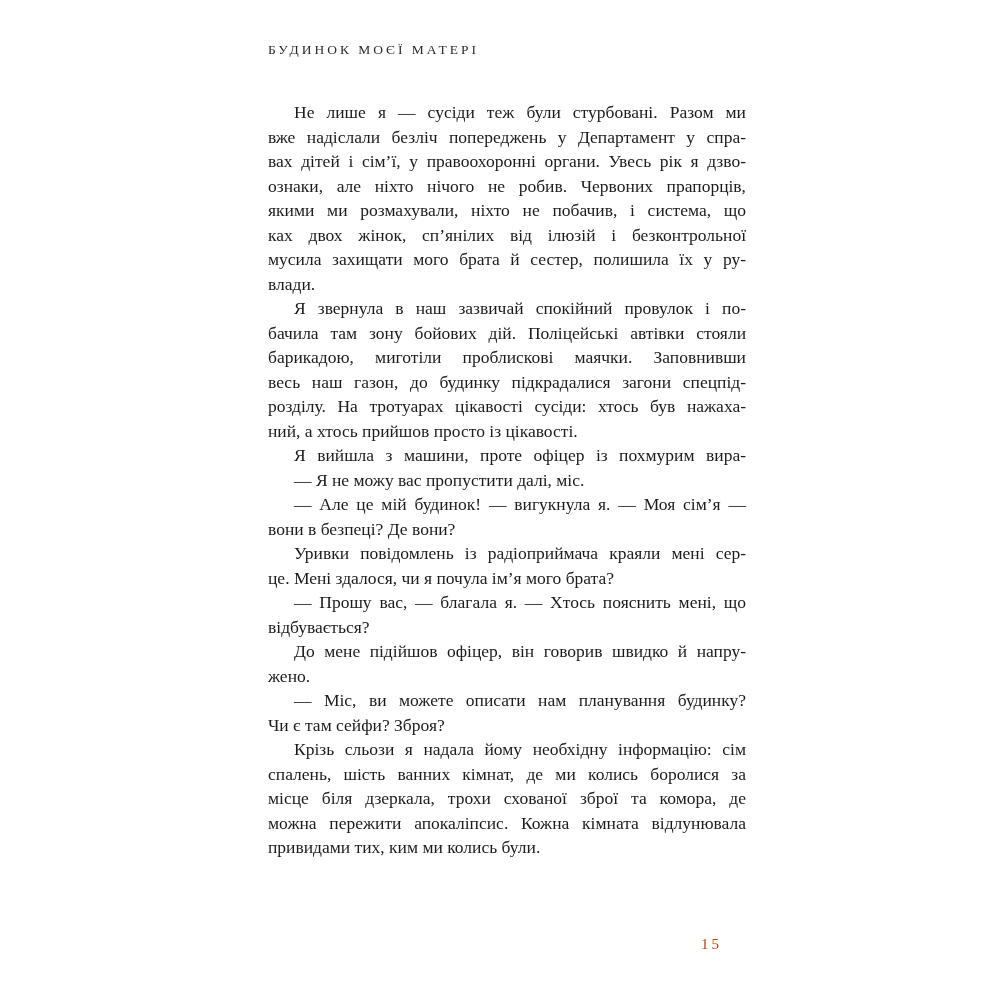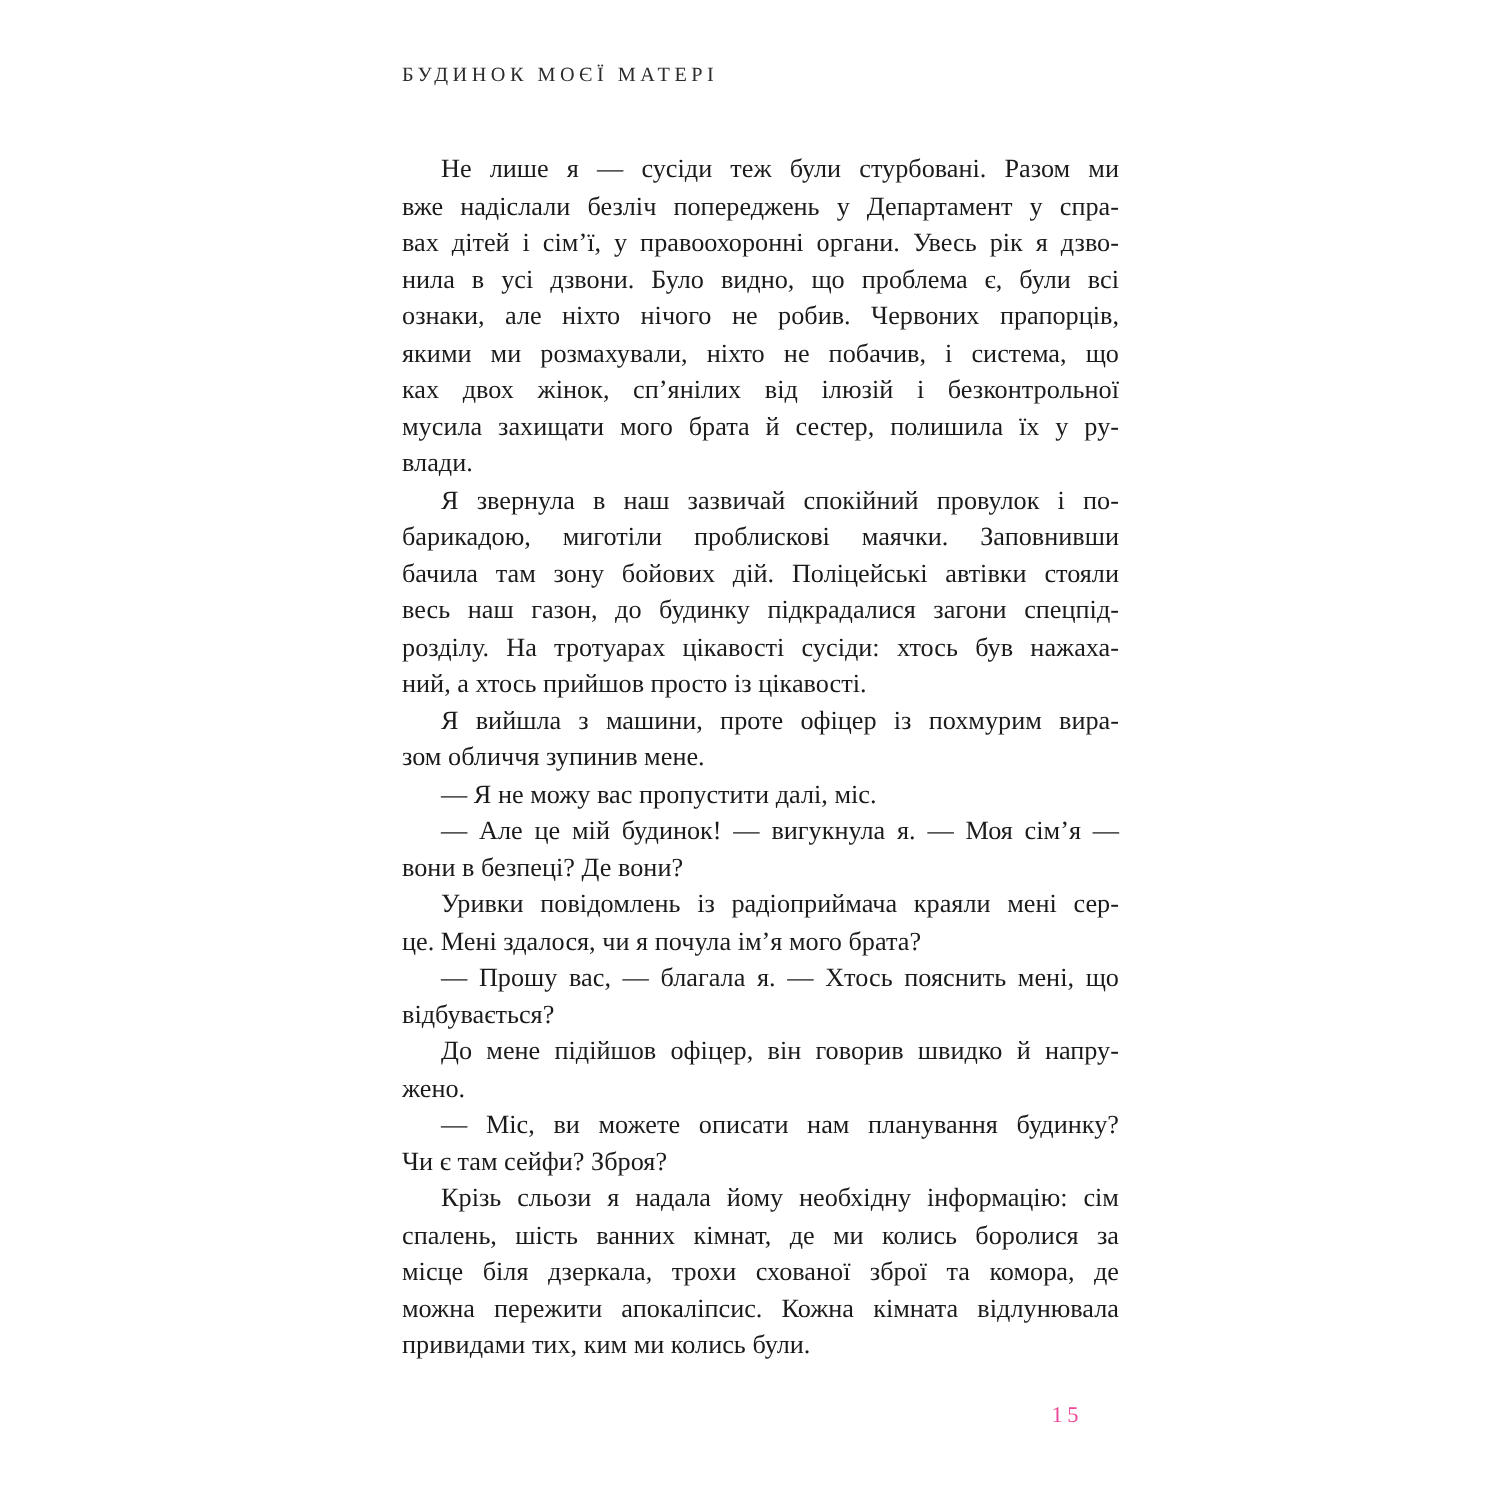--- a/index.html
+++ b/index.html
@@ -50,52 +50,50 @@
   }
   .line.last {
     text-align-last: left;
   }
   .folio {
     position: absolute;
     top: 936px;
     left: 701px;
     font-size: 15px;
     letter-spacing: 3px;
-    color: #ec4899;
+    color: #c2410c;
   }
 </style>
 </head>
 <body>
 
 <div class="page">
   <div class="running-head">БУДИНОК МОЄЇ МАТЕРІ</div>
 
   <div class="text-block">
       <div class="para">
         <div class="line first">Не лише я — сусіди теж були стурбовані. Разом ми</div>
         <div class="line">вже надіслали безліч попереджень у Департамент у спра-</div>
         <div class="line">вах дітей і сім’ї, у правоохоронні органи. Увесь рік я дзво-</div>
-        <div class="line">нила в усі дзвони. Було видно, що проблема є, були всі</div>
         <div class="line">ознаки, але ніхто нічого не робив. Червоних прапорців,</div>
         <div class="line">якими ми розмахували, ніхто не побачив, і система, що</div>
         <div class="line">ках двох жінок, сп’янілих від ілюзій і безконтрольної</div>
         <div class="line">мусила захищати мого брата й сестер, полишила їх у ру-</div>
         <div class="line last">влади.</div>
       </div>
       <div class="para">
         <div class="line first">Я звернула в наш зазвичай спокійний провулок і по-</div>
+        <div class="line">бачила там зону бойових дій. Поліцейські автівки стояли</div>
         <div class="line">барикадою, миготіли проблискові маячки. Заповнивши</div>
-        <div class="line">бачила там зону бойових дій. Поліцейські автівки стояли</div>
         <div class="line">весь наш газон, до будинку підкрадалися загони спецпід-</div>
         <div class="line">розділу. На тротуарах цікавості сусіди: хтось був нажаха-</div>
         <div class="line last">ний, а хтось прийшов просто із цікавості.</div>
       </div>
       <div class="para">
         <div class="line first">Я вийшла з машини, проте офіцер із похмурим вира-</div>
-        <div class="line last">зом обличчя зупинив мене.</div>
       </div>
       <div class="para">
         <div class="line first last">— Я не можу вас пропустити далі, міс.</div>
       </div>
       <div class="para">
         <div class="line first">— Але це мій будинок! — вигукнула я. — Моя сім’я —</div>
         <div class="line last">вони в безпеці? Де вони?</div>
       </div>
       <div class="para">
         <div class="line first">Уривки повідомлень із радіоприймача краяли мені сер-</div>

